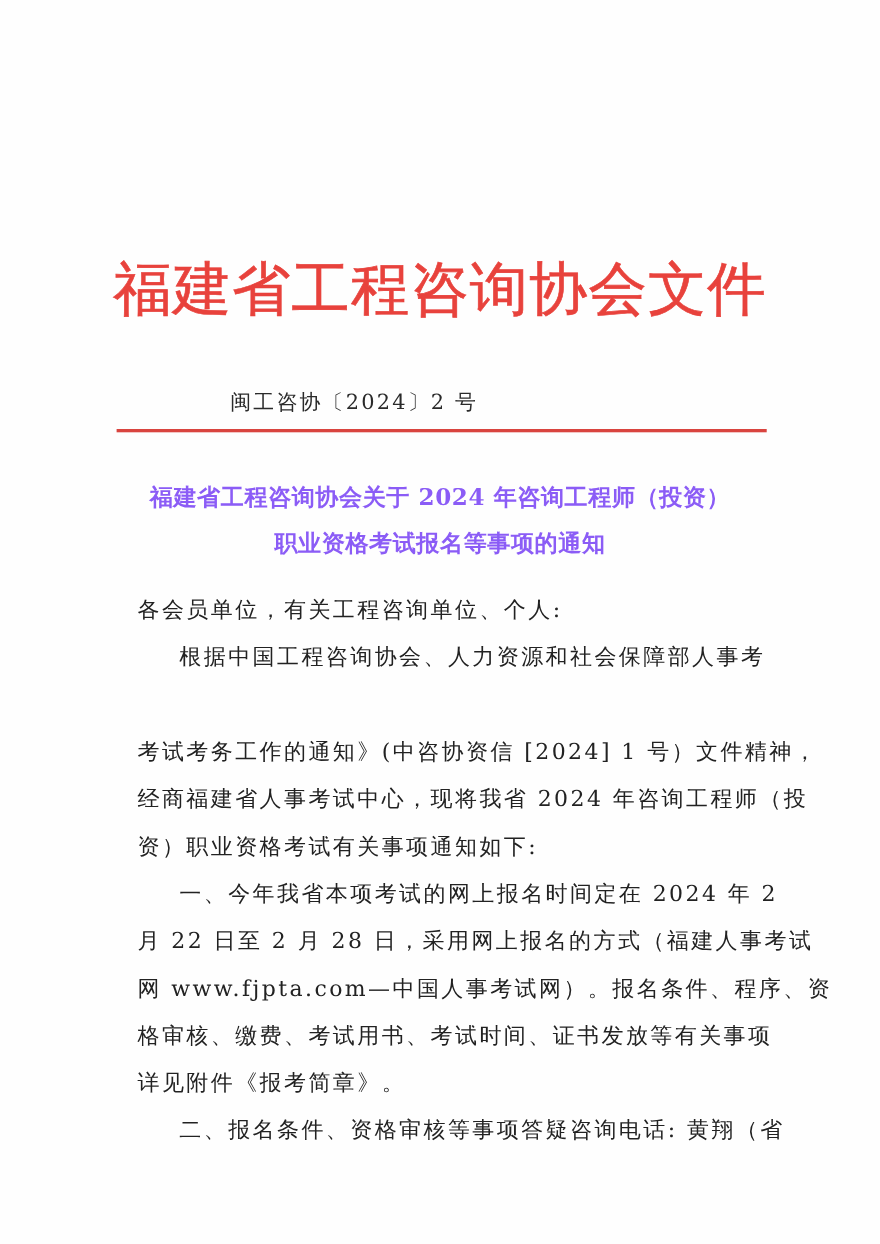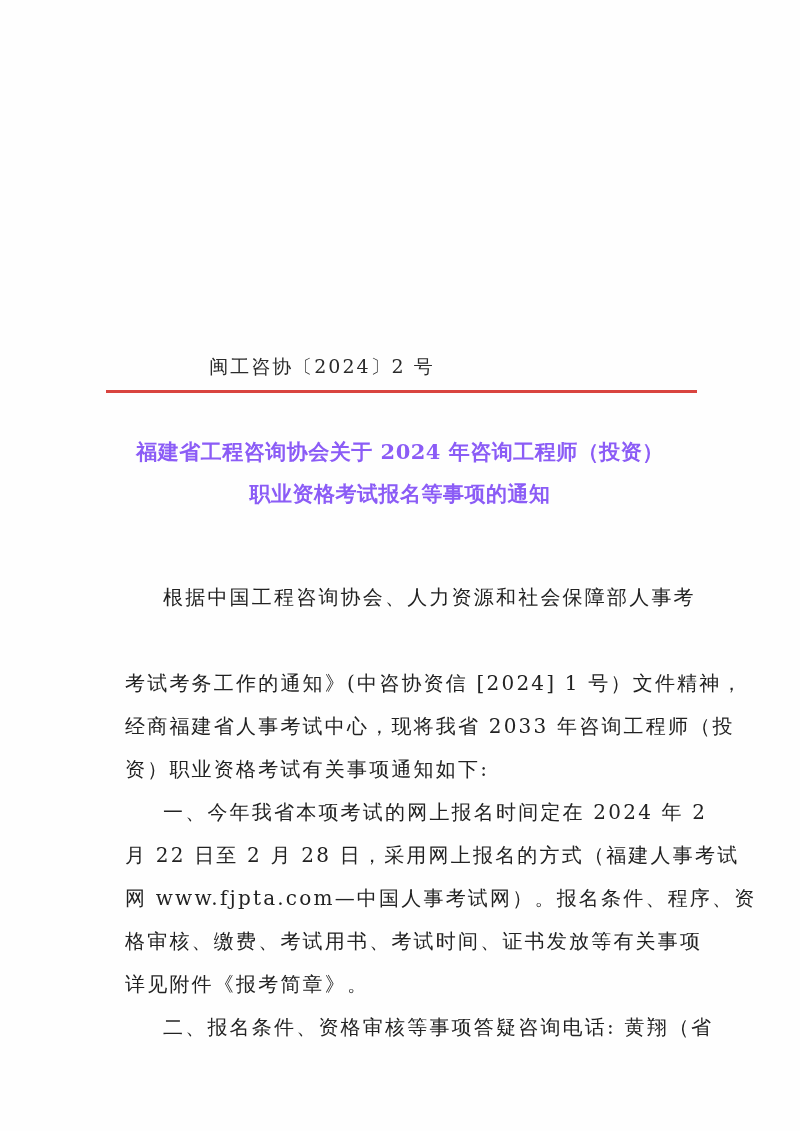--- a/index.html
+++ b/index.html
@@ -77,32 +77,34 @@
       white-space: nowrap;
       letter-spacing: 2.2px;
     }
     .body-line.indent { left: 163px; width: 522px; }
   </style>
 </head>
 <body>
 
 <div class="page">
 
+  <div class="red-header">福建省工程咨询协会文件</div>
 
   <div class="doc-number">闽工咨协〔2024〕2 号</div>
 
   <div class="red-rule"></div>
 
   <div class="title l1">福建省工程咨询协会关于 2024 年咨询工程师（投资）</div>
   <div class="title l2">职业资格考试报名等事项的通知</div>
 
+  <div class="body-line" style="top:539px;">各会员单位，有关工程咨询单位、个人:</div>
 
   <div class="body-line indent" style="top:582px;">根据中国工程咨询协会、人力资源和社会保障部人事考</div>
   <div class="body-line" style="top:668px;">考试考务工作的通知》(中咨协资信 [2024] 1 号）文件精神，</div>
-  <div class="body-line" style="top:711px;">经商福建省人事考试中心，现将我省 2033 年咨询工程师（投</div>
+  <div class="body-line" style="top:711px;">经商福建省人事考试中心，现将我省 2024 年咨询工程师（投</div>
   <div class="body-line" style="top:754px;">资）职业资格考试有关事项通知如下:</div>
 
   <div class="body-line indent" style="top:797px;">一、今年我省本项考试的网上报名时间定在 2024 年 2</div>
   <div class="body-line" style="top:840px;">月 22 日至 2 月 28 日，采用网上报名的方式（福建人事考试</div>
   <div class="body-line" style="top:883px;">网 www.fjpta.com—中国人事考试网）。报名条件、程序、资</div>
   <div class="body-line" style="top:926px;">格审核、缴费、考试用书、考试时间、证书发放等有关事项</div>
   <div class="body-line" style="top:969px;">详见附件《报考简章》。</div>
 
   <div class="body-line indent" style="top:1012px;">二、报名条件、资格审核等事项答疑咨询电话: 黄翔（省</div>
 

